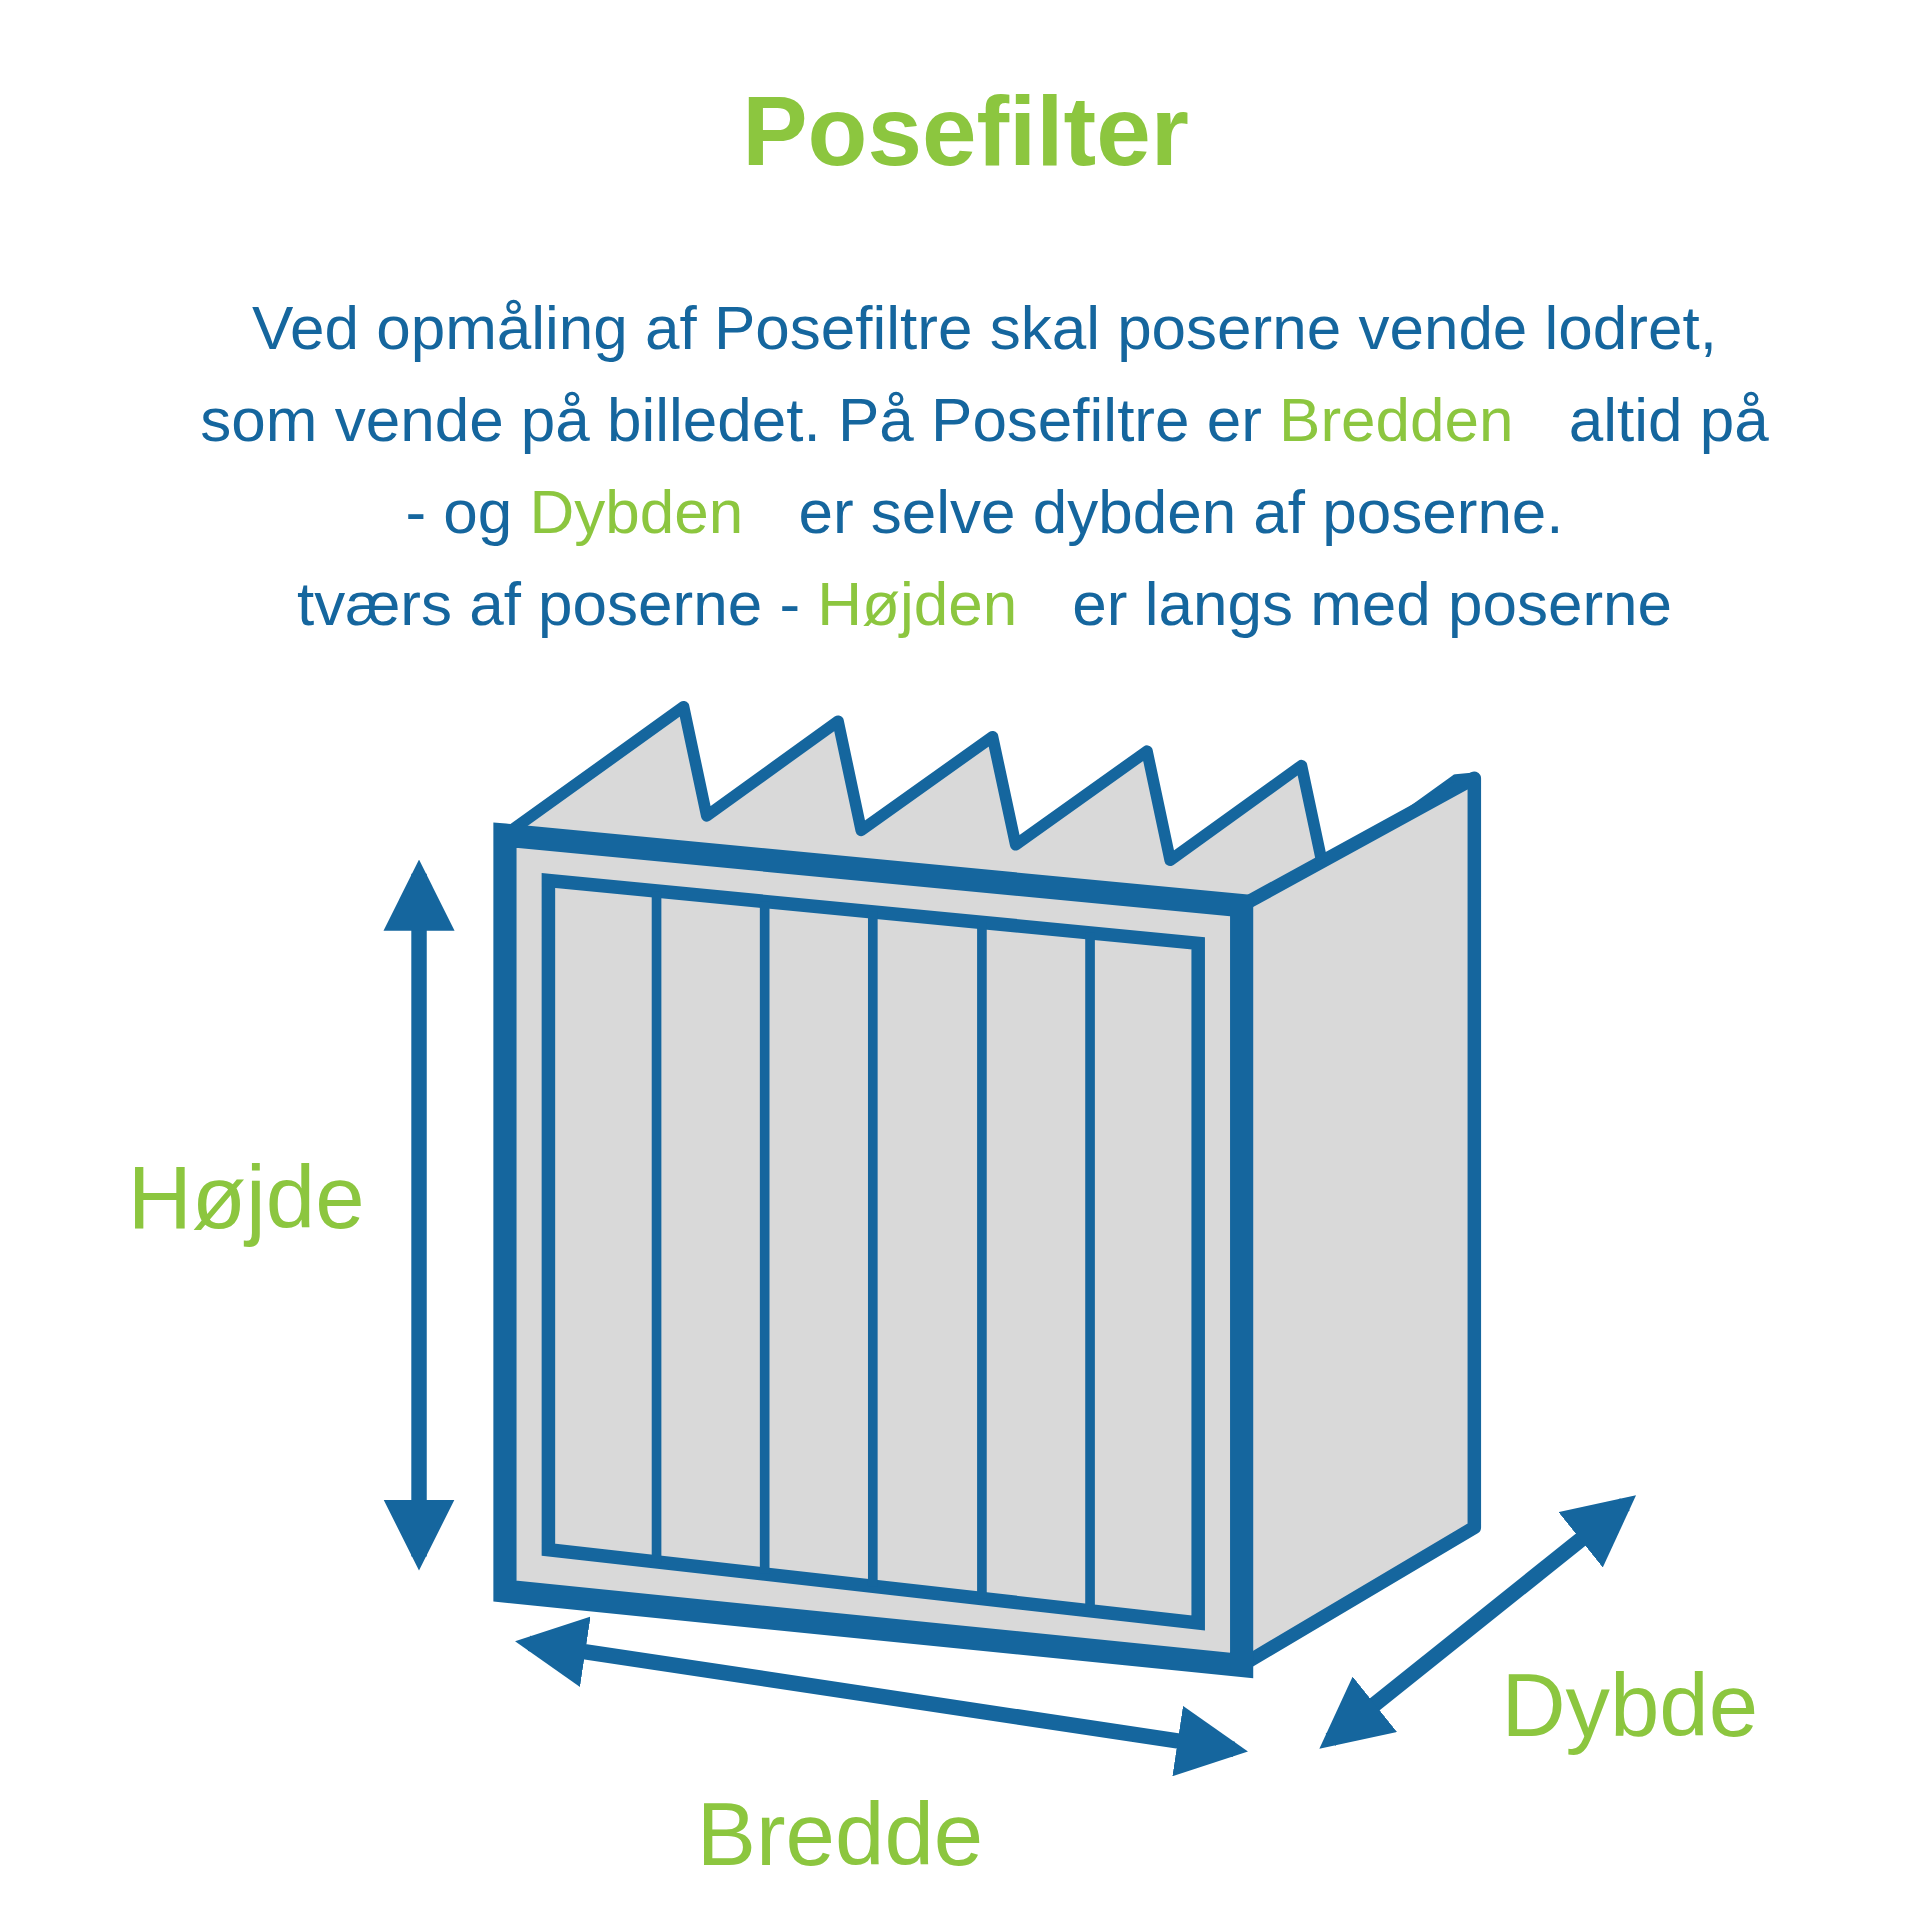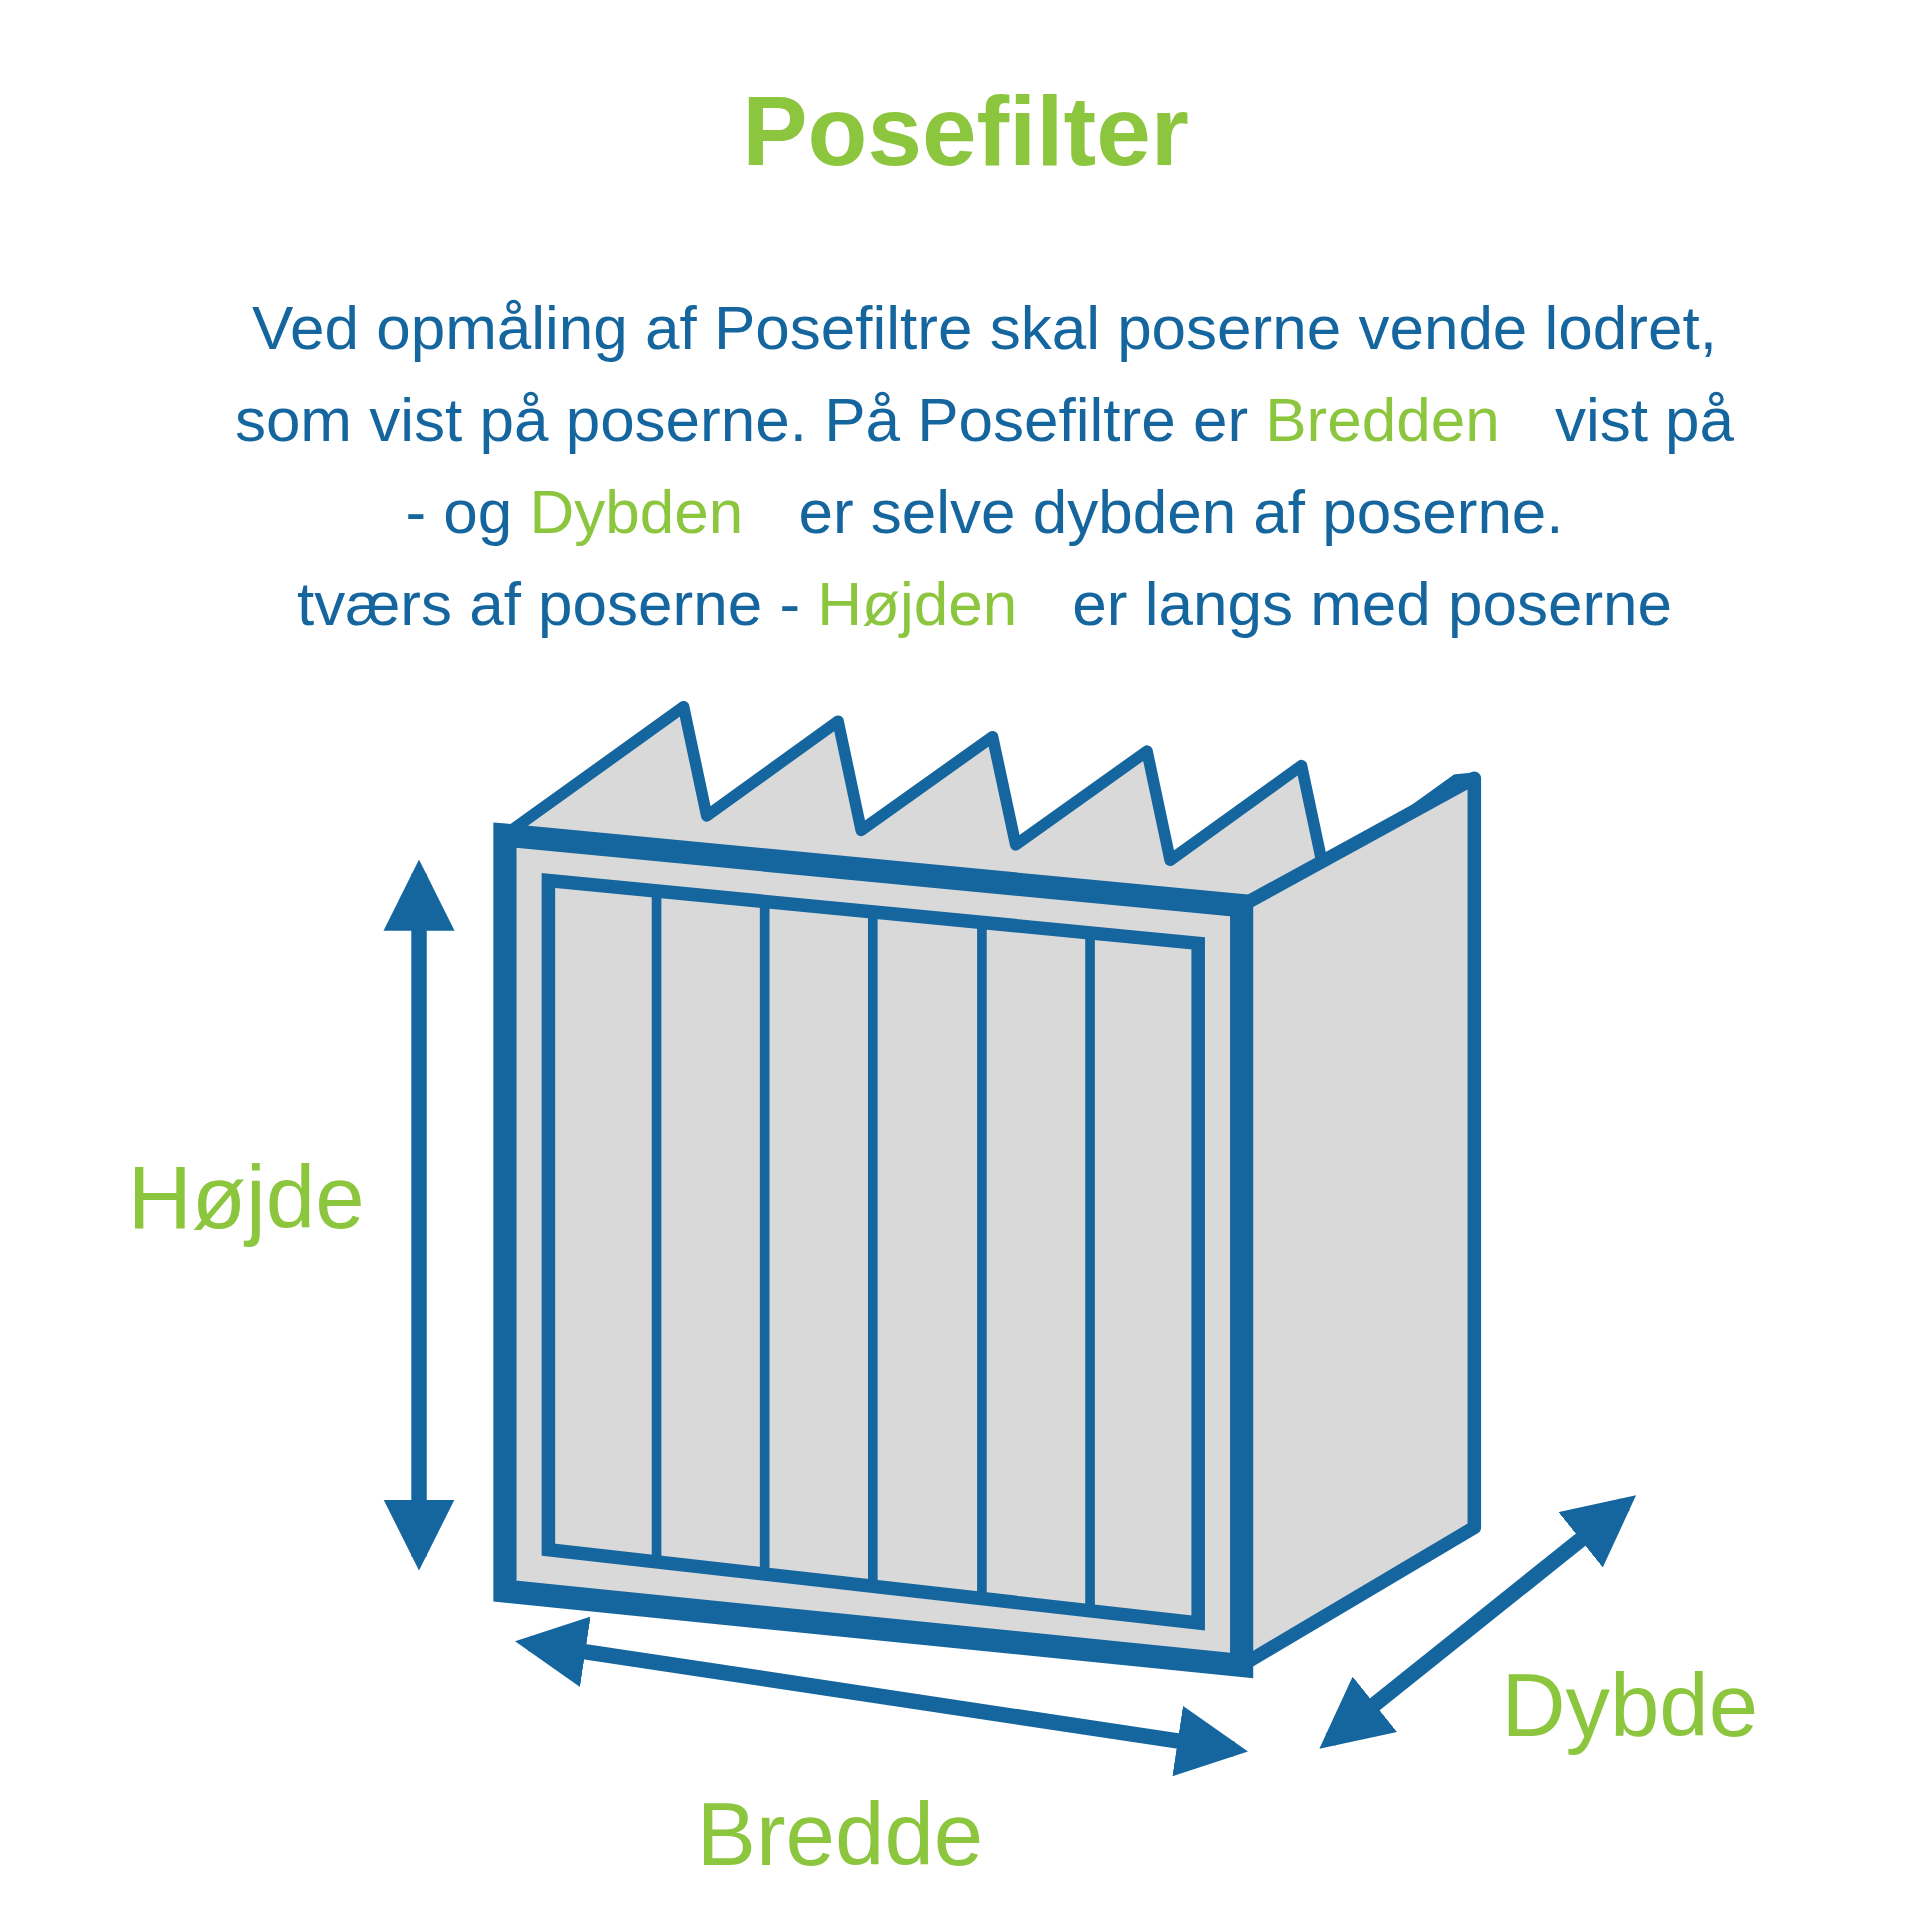--- a/index.html
+++ b/index.html
@@ -49,21 +49,21 @@
 </style>
 </head>
 <body>
 
 <div class="page">
 
   <h1 class="title">Posefilter</h1>
 
   <div class="intro">
     <div class="line"><span class="t-blue">Ved opmåling af Posefiltre skal poserne vende lodret,</span></div>
-    <div class="line"><span class="t-blue">som vist på poserne. På Posefiltre er </span><span class="t-green">Bredden</span><span class="t-blue"> vist på</span></div>
+    <div class="line"><span class="t-blue">som vende på billedet. På Posefiltre er </span><span class="t-green">Bredden</span><span class="t-blue"> altid på</span></div>
     <div class="line"><span class="t-blue">- og </span><span class="t-green">Dybden</span><span class="t-blue"> er selve dybden af poserne.</span></div>
     <div class="line"><span class="t-blue">tværs af poserne - </span><span class="t-green">Højden</span><span class="t-blue"> er langs med poserne</span></div>
   </div>
 
   <svg class="diagram" width="1931" height="1931" viewBox="0 0 2000 2000" xmlns="http://www.w3.org/2000/svg">
     <defs>
       <marker id="arrow-end" viewBox="0 0 10 10" refX="8" refY="5" markerWidth="4.6" markerHeight="4.6" orient="auto">
         <path class="ah" d="M0,0 L10,5 L0,10 z"></path>
       </marker>
       <marker id="arrow-start" viewBox="0 0 10 10" refX="8" refY="5" markerWidth="4.6" markerHeight="4.6" orient="auto-start-reverse">

